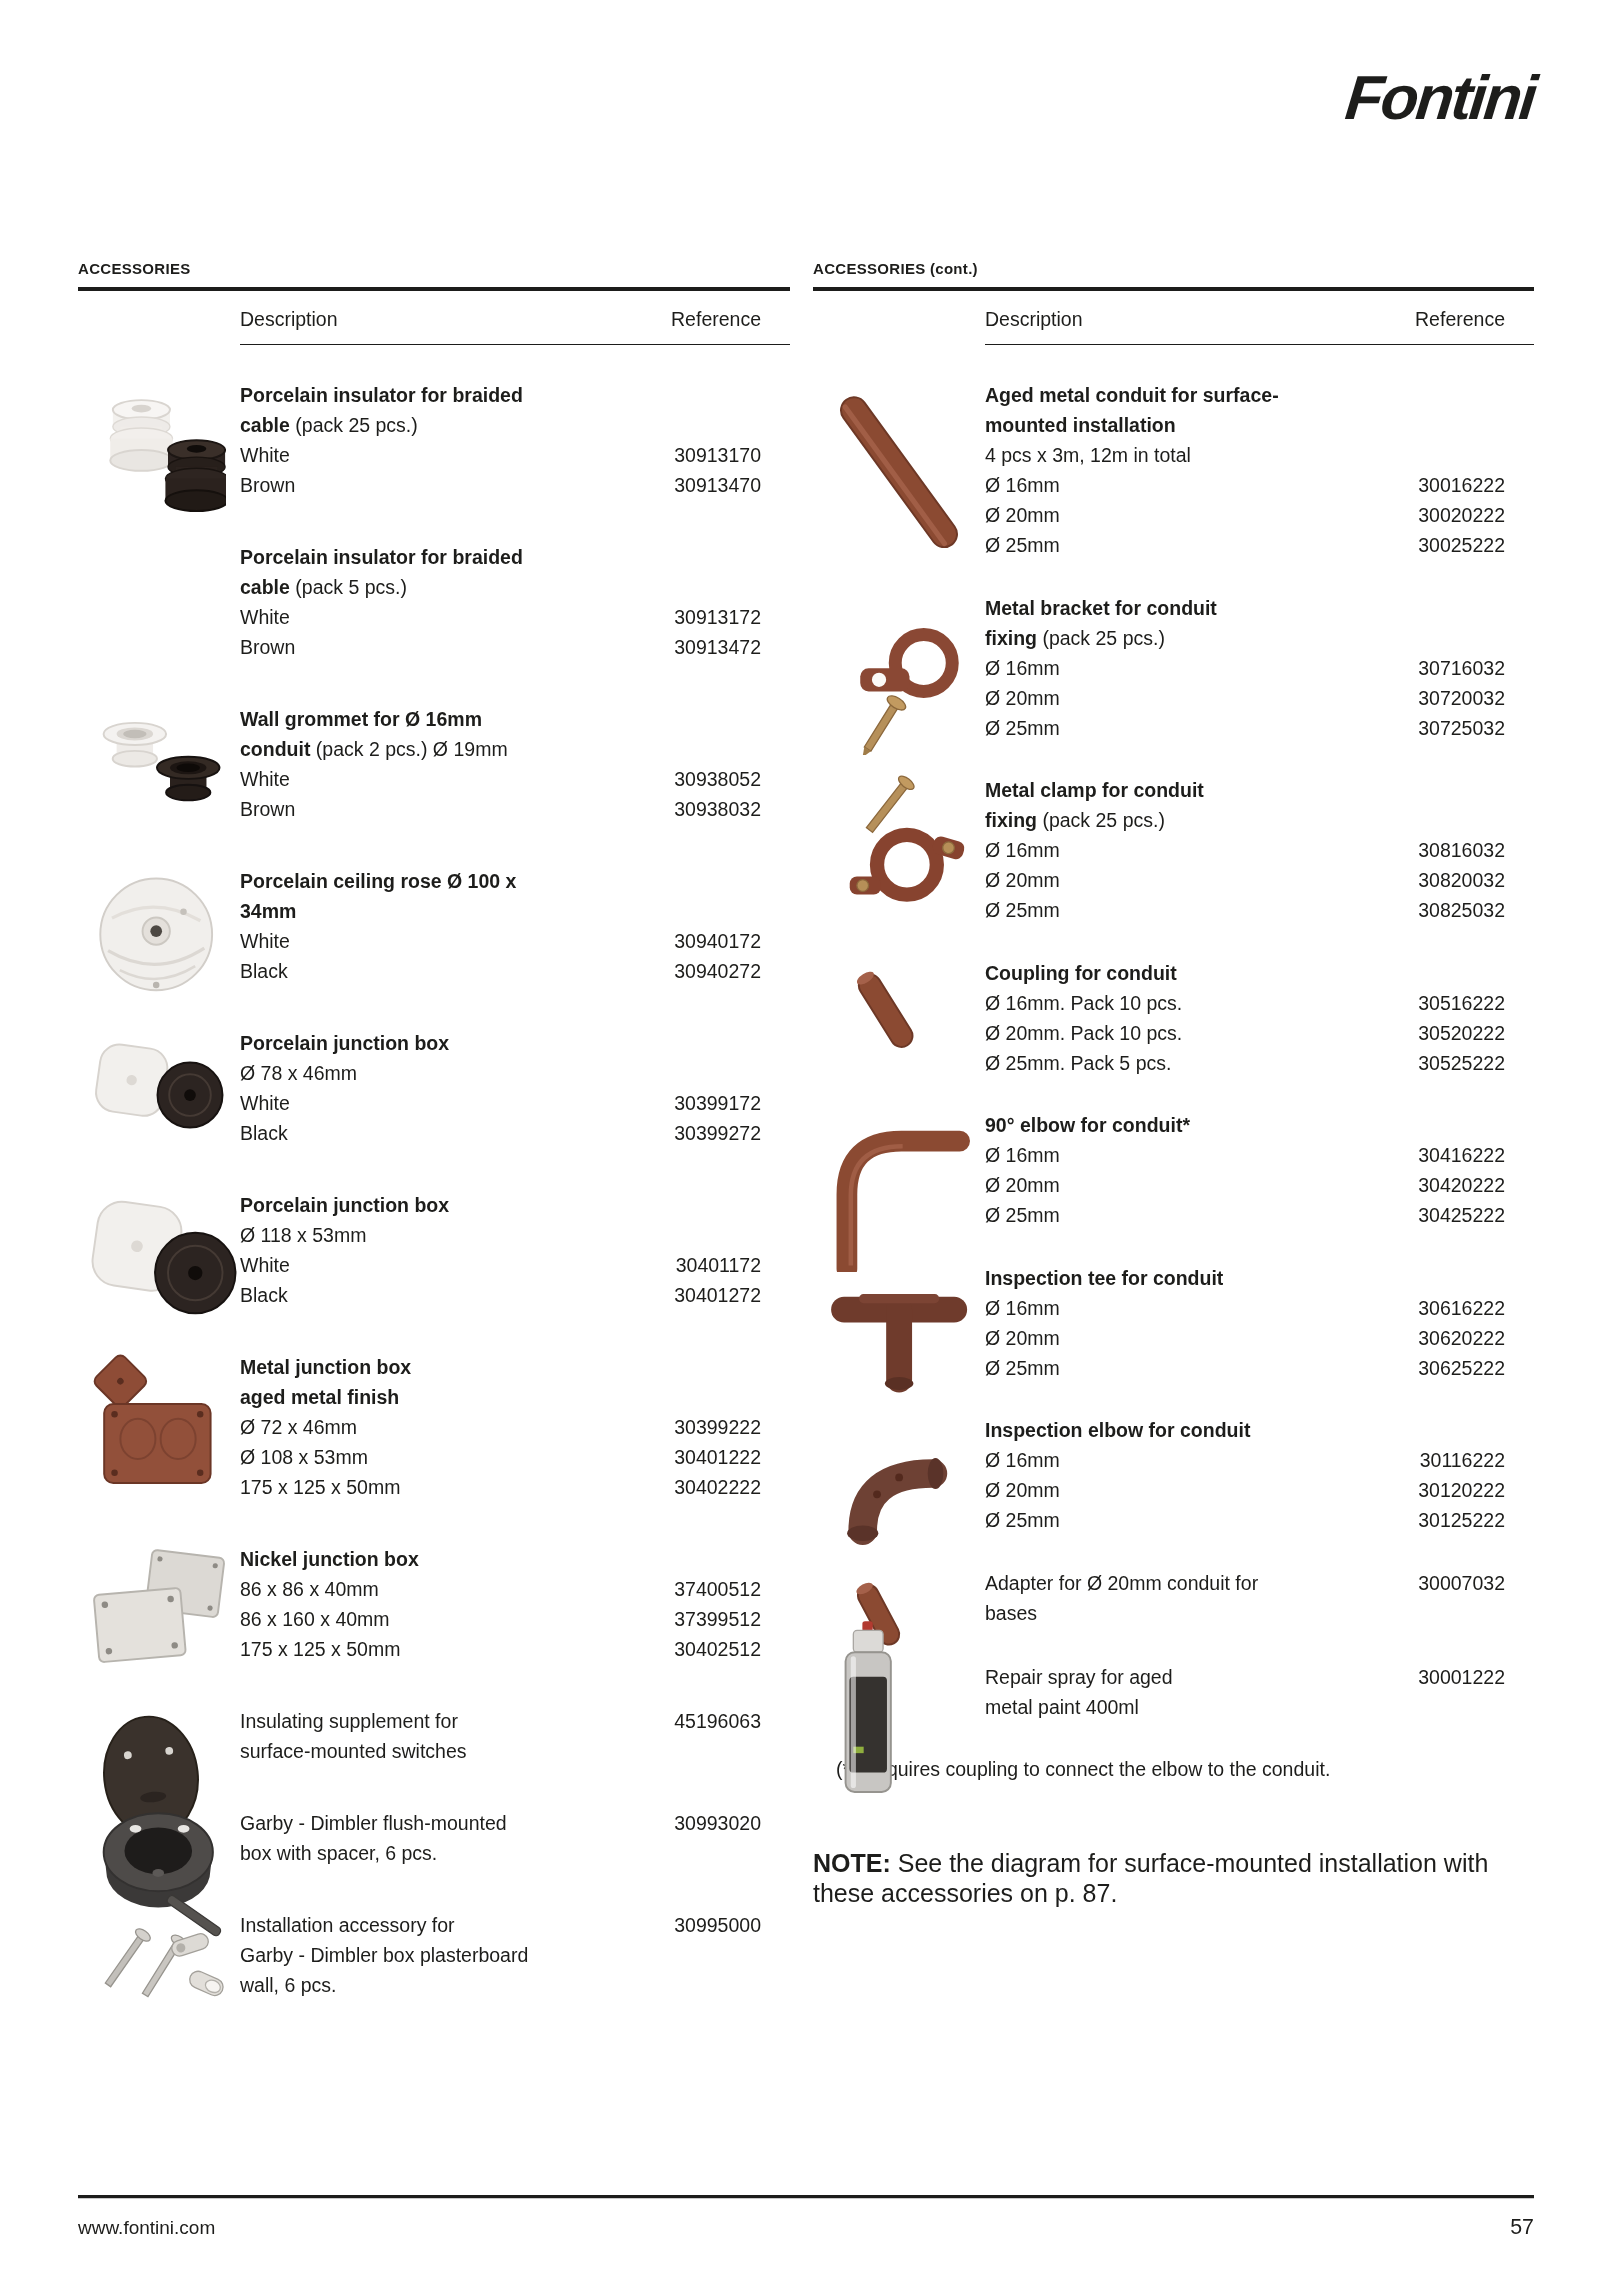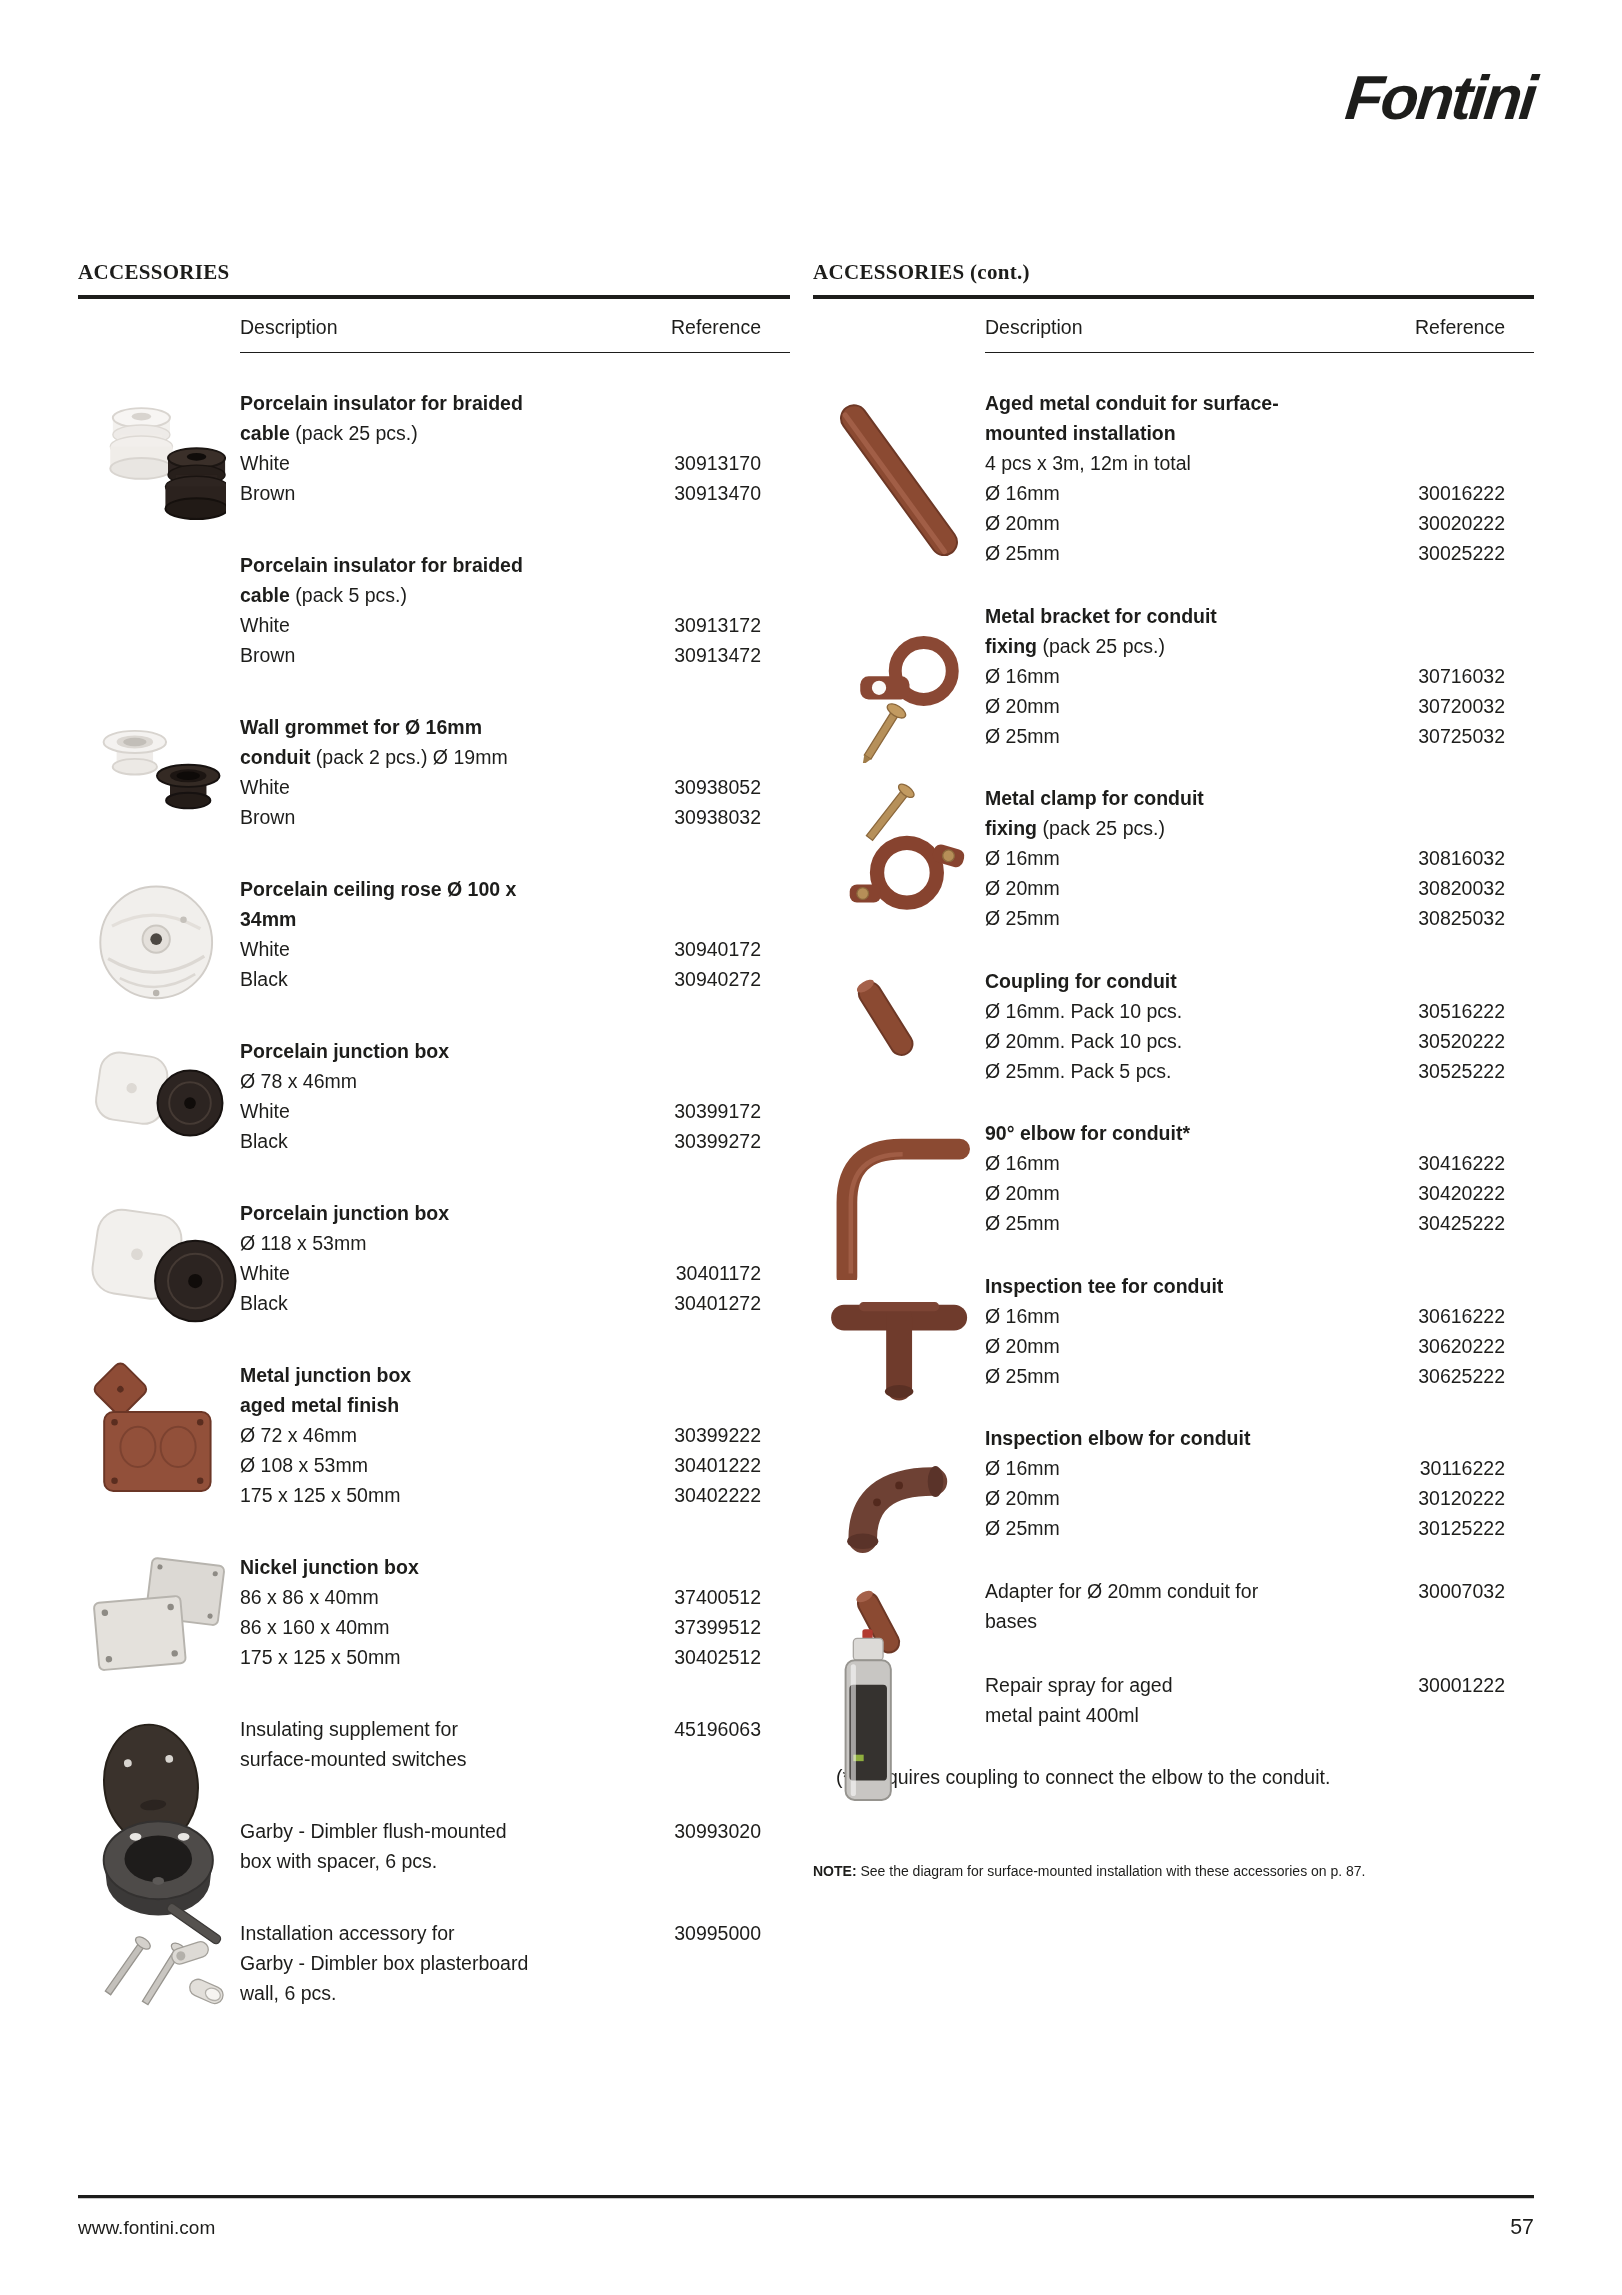--- a/index.html
+++ b/index.html
@@ -3,42 +3,42 @@
 <meta charset="utf-8">
 <style>
   html,body{margin:0;padding:0;background:#e8e8e8;}
   .page{position:relative;width:1623px;height:2295px;background:#ffffff;color:#1d1d1b;
         font-family:"Liberation Sans",sans-serif;overflow:hidden;margin:0 auto;}
   .logo{position:absolute;top:62px;right:89px;font-size:62px;font-weight:bold;font-style:italic;
         letter-spacing:-2.6px;transform:skewX(-6deg);white-space:nowrap;}
   .columns{position:absolute;top:260px;left:78px;display:flex;gap:23px;}
   .col{width:712px;}
   .col.right{width:721px;}
-  .col-title{font-size:21px;font-weight:bold;letter-spacing:0.3px;margin:0 0 10.4px 0;font-family:Liberation Serif, serif;}
+  .col-title{font-size:15px;font-weight:bold;letter-spacing:0.3px;margin:0 0 10.4px 0;}
   .col-title .rest{font-weight:bold;}
   .thick-rule{height:3.2px;background:#1d1d1b;margin-bottom:17px;}
   .col-head{display:flex;justify-content:space-between;font-size:19.5px;margin-bottom:13px;}
   .col .col-head{padding-left:162px;padding-right:29px;}
   .col.right .col-head{padding-left:172px;padding-right:29px;}
   .thin-rule{height:1.9px;background:#1d1d1b;margin-bottom:35px;}
   .col .thin-rule{margin-left:162px;}
   .col.right .thin-rule{margin-left:172px;}
   .item{display:flex;margin-bottom:42px;}
   .col.right .item{margin-bottom:32.5px;}
   .item.gap-top{margin-top:34px;justify-content:center;}
   .item-image{flex:0 0 162px;height:0;overflow:visible;position:relative;}
   .col.right .item-image{flex:0 0 172px;}
   .item-image svg{display:block;margin-left:7.8px;}
   .item-lines{flex:1;font-size:19.5px;line-height:30px;}
   .line{display:flex;justify-content:space-between;}
   .line .desc{white-space:pre-wrap;}
   .line .ref{padding-right:29px;white-space:nowrap;}
   .line strong{font-weight:bold;}
   .footnote{margin-top:29px;padding-left:23px;font-size:19.5px;line-height:30px;}
-  .note{margin-top:64px;font-size:14px;line-height:30px;}
+  .note{margin-top:64px;font-size:25px;line-height:30px;}
   .note b{font-weight:bold;}
   .page-footer{position:absolute;left:78px;right:89px;top:2195px;}
   .footer-rule{height:3.2px;background:#1d1d1b;margin-bottom:15.6px;border-bottom:0.6px solid #c9c9c9;}
   .footer-row{display:flex;justify-content:space-between;align-items:baseline;text-align:right;}
   .footer-url{font-size:19px;}
   .page-number{font-size:21.4px;}
 </style>
 </head>
 <body>
 

